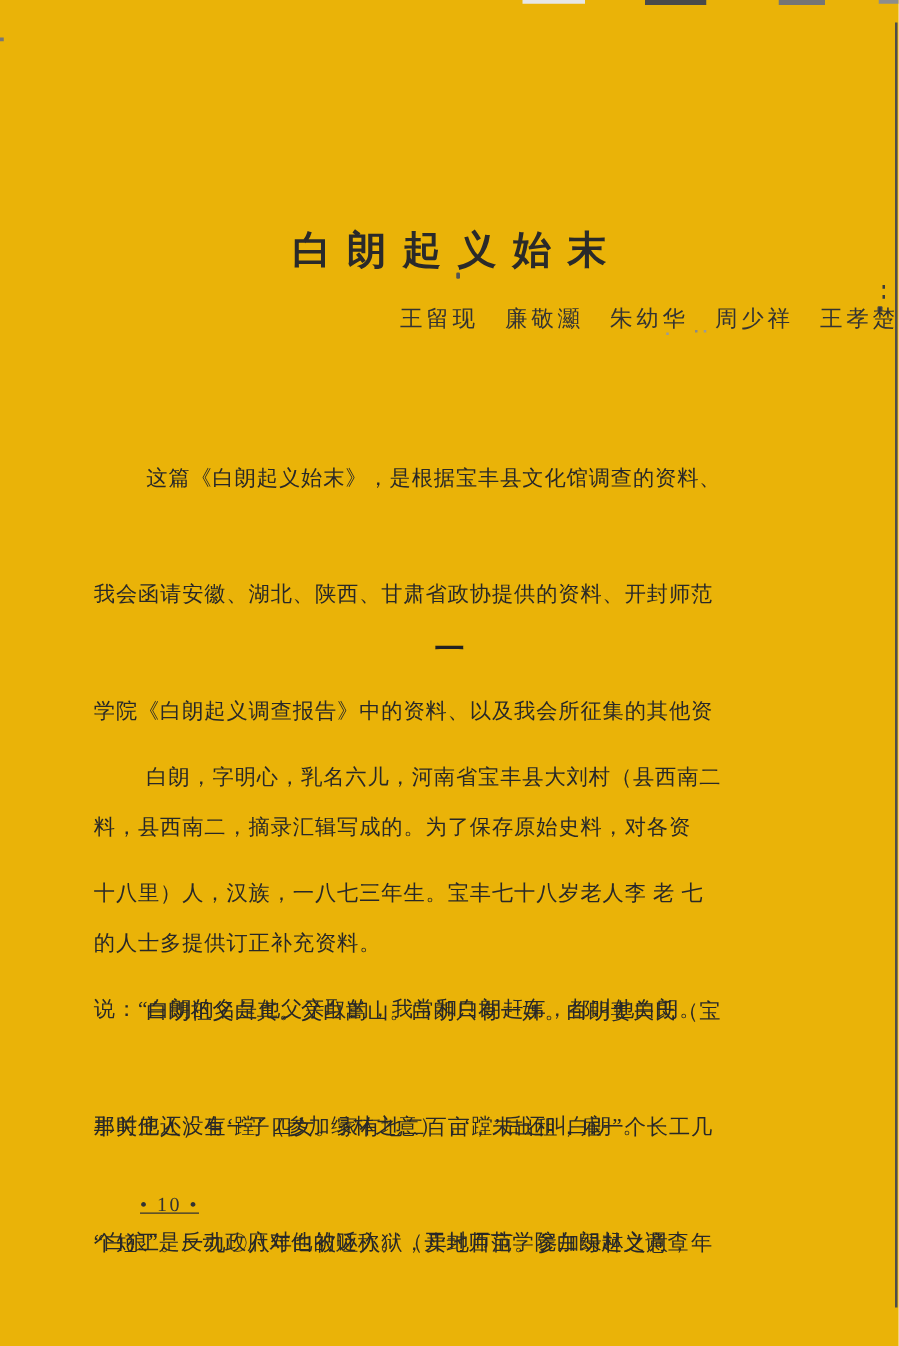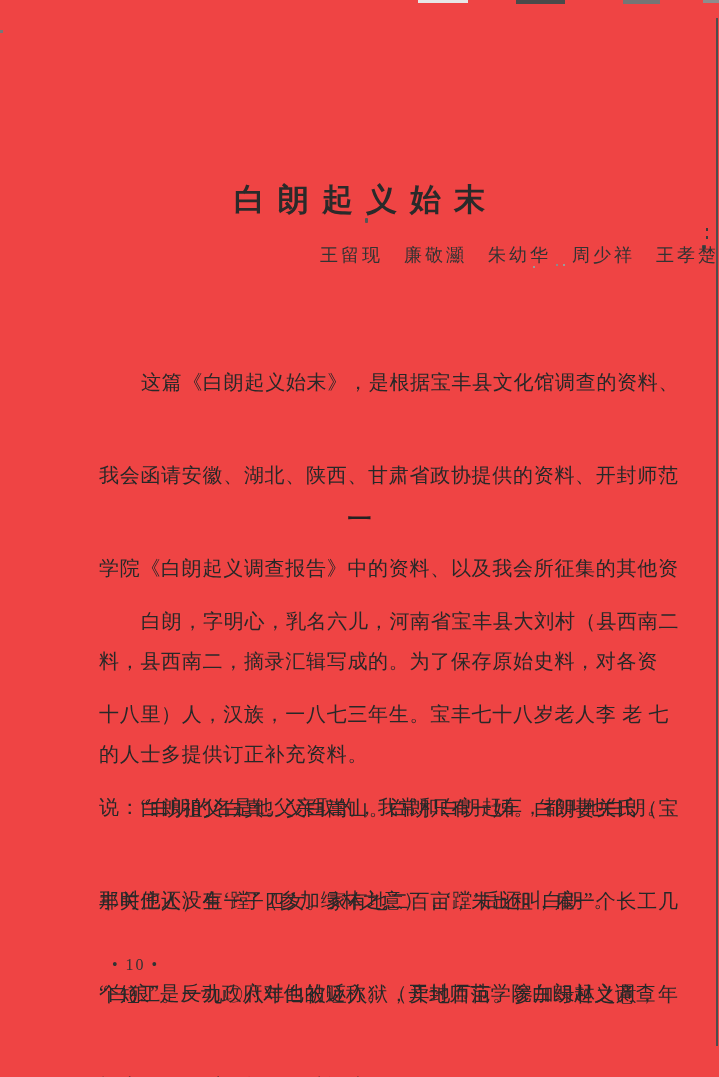--- a/index.html
+++ b/index.html
@@ -1,20 +1,20 @@
 <!DOCTYPE html>
 <html><head>
 <meta charset="utf-8">
 <style>
   html, body { margin: 0; padding: 0; background: #ffffff; }
   .page {
     position: relative;
     width: 719px;
     height: 1077px;
-    background: #ef4444;
+    background: #eab308;
     overflow: hidden;
     font-family: "Liberation Serif", "DejaVu Serif", serif;
     color: #262626;
   }
   .title {
     position: absolute;
     top: 179px;
     left: 0;
     width: 100%;
     text-align: center;
@@ -32,26 +32,25 @@
     text-align: right;
     font-size: 18px;
     letter-spacing: 3px;
     text-indent: 3px;
     color: #333333;
   }
   .textblock {
     position: absolute;
     left: 75px;
     width: 586px;
-    font-size: 20px;
+    font-size: 17px;
     letter-spacing: 0.7px;
     line-height: 31px;
     white-space: pre;
     color: #282828;
-    margin-left: 24px;
   }
   .textblock .line { height: 31px; }
   .indent { padding-left: 42px; }
   #preface { top: 305px; }
   .section-marker {
     position: absolute;
     top: 503px;
     left: 0;
     width: 100%;
     text-align: center;
@@ -61,20 +60,21 @@
   }
   #para-bailang { top: 544px; }
   #para-family { top: 731px; }
   .pagenum {
     position: absolute;
     top: 956px;
     left: 112px;
     font-size: 16px;
     letter-spacing: 2px;
     color: #333333;
+    text-decoration: underline;
   }
   
   .artifact { position: absolute; }
   .dash-1 { left: 418px; top: 0; width: 50px; height: 3px; background: #e7e7e7; }
   .dash-2 { left: 516px; top: 0; width: 49px; height: 4px; background: #4a4a4a; }
   .dash-3 { left: 623px; top: 0; width: 37px; height: 4px; background: #757575; }
   .dash-4 { left: 703px; top: 0; width: 16px; height: 3px; background: #8d8d8d; }
   .edge-line { left: 716px; top: 18px; width: 2px; height: 1028px; background: #4d4d4d; }
   .speck-title { left: 365px; top: 218px; width: 3px; height: 5px; background: #555; border-radius: 1px; }
   .speck-a1 { left: 533px; top: 266px; width: 2px; height: 2px; background: #9a9a9a; }

